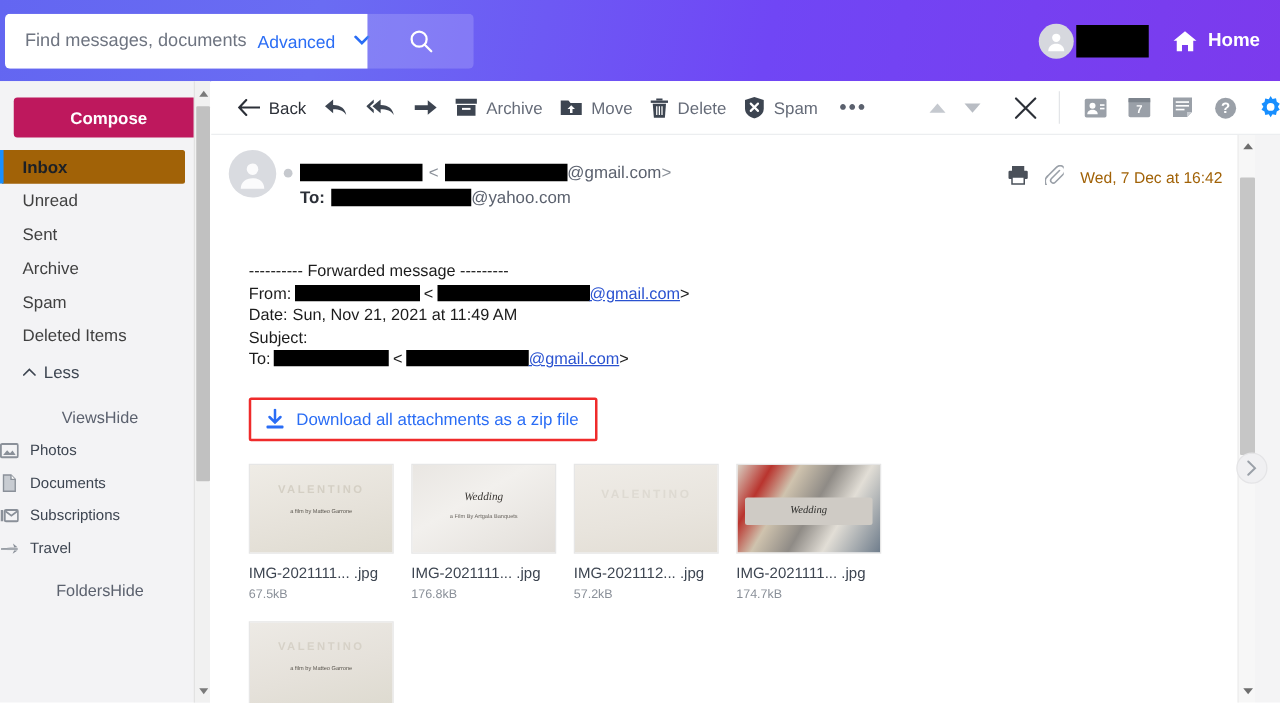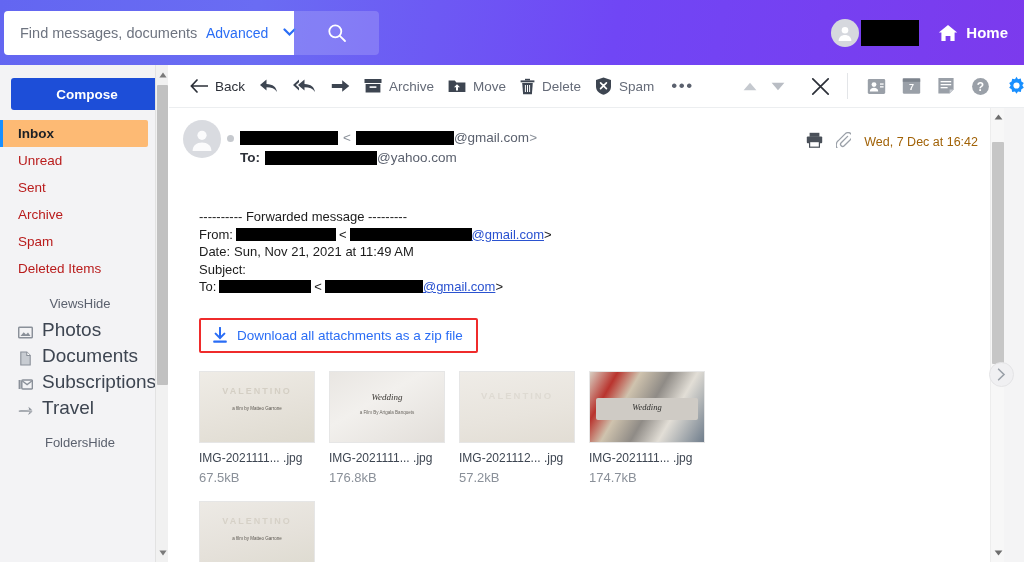--- a/index.html
+++ b/index.html
@@ -75,49 +75,49 @@
 
   
   .sidebar {
     position: absolute; top: 65px; left: 0;
     width: 168px; height: 497px;
     background: #f3f3f5;
     overflow: hidden;
   }
   .compose-btn {
     margin: 13px 11px 10px 11px;
-    height: 32px; background: #1d4ed8; color: #fff;
+    height: 32px; background: #be185d; color: #fff;
     border: none; border-radius: 3px;
     font-family: "Liberation Sans", sans-serif;
     font-size: 13.5px; font-weight: bold;
     width: 152px; cursor: pointer;
   }
   .folder-item {
     height: 27px; display: flex; align-items: center;
-    padding-left: 18px; font-size: 13.5px; color: #b91c1c;
+    padding-left: 18px; font-size: 13.5px; color: #404040;
     cursor: pointer;
   }
   .folder-item.active {
-    background: #fdba74; font-weight: bold; color: #1c2026;
+    background: #a16207; font-weight: bold; color: #1c2026;
     border-left: 3px solid #188fff; padding-left: 15px;
     margin-right: 20px; border-radius: 0 2px 2px 0;
   }
   .less-row {
     height: 30px; display: flex; align-items: center; gap: 6px;
     padding-left: 18px; font-size: 13.5px; color: #3d4551; cursor: pointer;
   }
   .section-head {
     display: flex; align-items: center; justify-content: center;
     padding: 14px 26px 6px 18px;
     font-size: 13px; color: #5b616e;
   }
   .section-hide { color: #5b616e; font-size: 13px; cursor: pointer; }
   .view-item {
     height: 26px; display: flex; align-items: center; gap: 9px;
-    padding-left: 18px; font-size: 19px; color: #3d4551; cursor: pointer;
+    font-size: 12px; color: #3d4551; cursor: pointer;
   }
   .vicon { width: 15px; height: 15px; flex: none; color: #8a9099; }
 
   
   .sb-scroll {
     position: absolute; top: 65px; left: 155px;
     width: 13px; height: 497px; background: #f1f1f1;
     border-left: 1px solid #e2e2e2;
   }
   .sb-up, .sb-down {
@@ -208,21 +208,21 @@
     width: 116px; margin-bottom: 16px; cursor: pointer;
   }
   .thumb {
     width: 116px; height: 72px; border: 1px solid #e6e6e6;
     overflow: hidden; position: relative;
   }
   .att-name {
     font-size: 12px; color: #3d4551; margin-top: 8px;
     white-space: nowrap; overflow: hidden;
   }
-  .att-size { font-size: 13px; color: #8a9099; margin-top: 5px; }
+  .att-size { font-size: 10px; color: #8a9099; margin-top: 5px; }
 
   
   .mn-scroll {
     position: absolute; top: 43px; right: 20px;
     width: 14px; height: 454px; background: #f7f7f7;
     border-left: 1px solid #ededed;
   }
   .mn-up, .mn-down {
     position: absolute; left: 0; width: 14px; height: 14px;
     display: flex; align-items: center; justify-content: center; cursor: pointer;
@@ -301,20 +301,26 @@
   <div class="folder-item">
     <span>Archive</span>
   </div>
   <div class="folder-item">
     <span>Spam</span>
   </div>
   <div class="folder-item">
     <span>Deleted Items</span>
   </div>
 
+  <div class="less-row">
+    <svg width="11" height="7" viewBox="0 0 11 7">
+      <path d="M1 6L5.5 1.5L10 6" stroke="#3d4551" stroke-width="1.4" fill="none" stroke-linecap="round"></path>
+    </svg>
+    <span>Less</span>
+  </div>
 
   <div class="section-head">
     <span>Views</span>
     <span class="section-hide">Hide</span>
   </div>
 
   <div class="view-item">
     <span class="vicon">
       <svg width="15" height="15" viewBox="0 0 15 15">
           <rect x="0.7" y="2.2" width="13.6" height="10.6" rx="1" fill="none" stroke="#8a9099" stroke-width="1.5"></rect>

